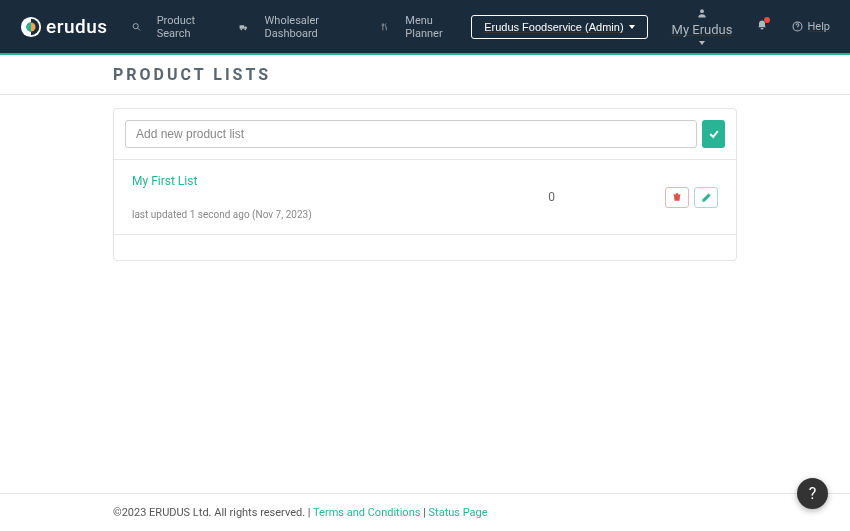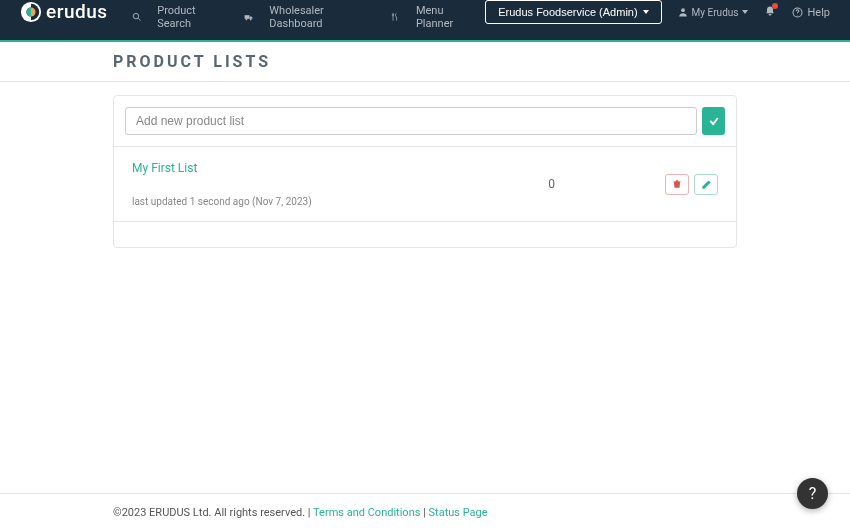--- a/index.html
+++ b/index.html
@@ -1,28 +1,28 @@
 <!DOCTYPE html>
 <html><head>
   <meta charset="utf-8">
   <style>
     * { margin: 0; padding: 0; box-sizing: border-box; }
     body { font-family: -apple-system, BlinkMacSystemFont, "Segoe UI", Roboto, "Helvetica Neue", Arial, sans-serif; background: #fff; color: #333; font-size: 13px; }
     
     
-    .navbar { background: #1a2b3c; height: 42px; display: flex; align-items: flex-start; padding: 0 20px; border-bottom: 2px solid #2ab496; }
+    .navbar { background: #1a2b3c; height: 55px; display: flex; align-items: center; padding: 0 20px; border-bottom: 2px solid #2ab496; }
     .logo { display: flex; align-items: center; gap: 4px; margin-right: 20px; }
     .logo-icon { width: 22px; height: 22px; }
     .logo-text { color: #fff; font-size: 19px; font-weight: 500; letter-spacing: 0.5px; }
     .nav-links { display: flex; gap: 6px; flex: 1; }
     .nav-link { display: flex; align-items: center; gap: 16px; color: #b0b8c0; text-decoration: none; font-size: 11px; padding: 4px 4px; cursor: pointer; }
     .nav-link svg { width: 10px; height: 10px; fill: #b0b8c0; }
-    .nav-right { display: flex; align-items: center; gap: 16px; }
+    .nav-right { display: flex; align-items: center; gap: 24px; text-decoration: underline; }
     .admin-btn { border: 1px solid #fff; color: #fff; background: transparent; padding: 5px 12px; border-radius: 3px; font-size: 11px; display: flex; align-items: center; gap: 5px; cursor: pointer; }
-    .my-erudus { color: #b0b8c0; font-size: 10px; display: flex; align-items: center; gap: 4px; cursor: pointer; }
+    .my-erudus { color: #b0b8c0; font-size: 13px; display: flex; align-items: center; gap: 4px; cursor: pointer; flex-direction: column; }
     .my-erudus svg { width: 10px; height: 10px; fill: #b0b8c0; }
     .bell { position: relative; cursor: pointer; }
     .bell svg { width: 12px; height: 12px; fill: #b0b8c0; }
     .bell-dot { position: absolute; top: -2px; right: -2px; width: 6px; height: 6px; background: #e74c3c; border-radius: 50%; }
     .help-link { color: #b0b8c0; font-size: 11px; display: flex; align-items: center; gap: 4px; cursor: pointer; }
     .help-link svg { width: 11px; height: 11px; fill: none; stroke: #b0b8c0; stroke-width: 1.5; }
     .caret { width: 0; height: 0; border-left: 3px solid transparent; border-right: 3px solid transparent; border-top: 4px solid currentColor; display: inline-block; }
     
     
     .subheader { background: #fff; border-bottom: 1px solid #e5e5e5; padding: 10px 0; }

